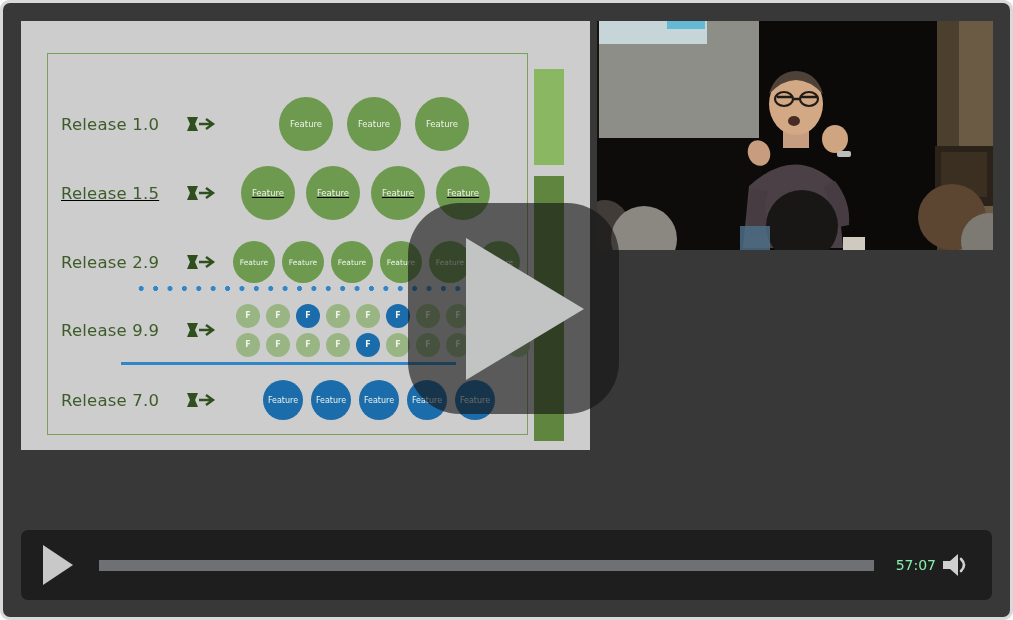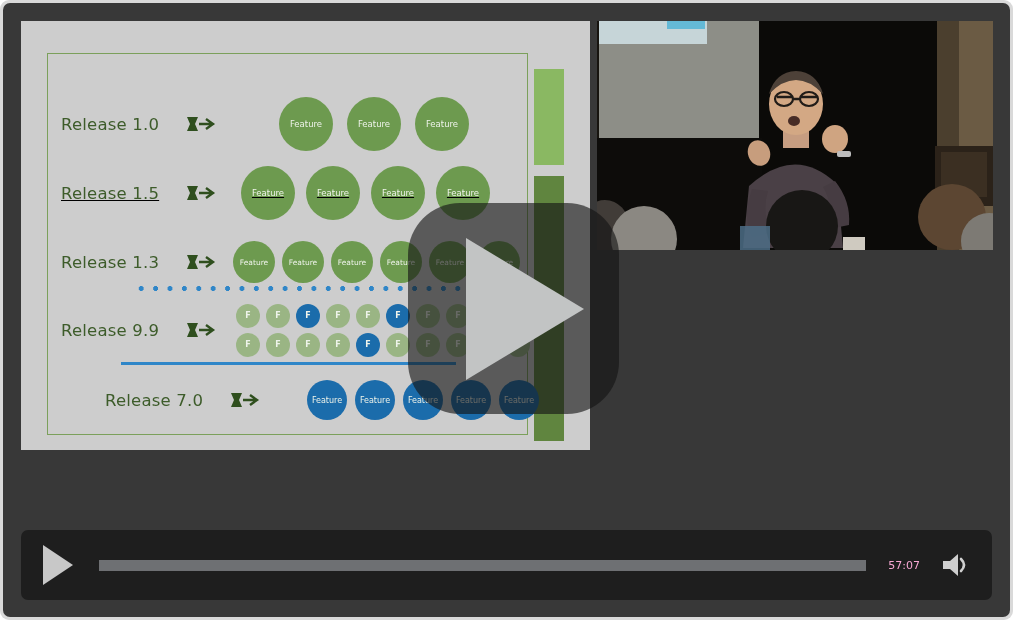--- a/index.html
+++ b/index.html
@@ -95,21 +95,21 @@
   .sz-lg { width: 54px; height: 54px; font-size: 8.5px; }
   .sz-md { width: 42px; height: 42px; font-size: 7.5px; }
   .sz-sm { width: 40px; height: 40px; font-size: 8px;   }
   .sz-xs { width: 24px; height: 24px; font-size: 8px; font-weight: bold; }
 
   
   #row-r10 { top: 74px;  }
   #row-r15 { top: 143px; text-decoration: underline; }
   #row-r20 { top: 212px; }
   #row-r60 { top: 278px; height: 62px; }
-  #row-r70 { top: 350px; margin-left: 44px; }
+  #row-r70 { top: 350px; }
 
   #row-r10 .feature-group { gap: 14px; margin-left: 58px; }
   #row-r15 .feature-group { gap: 11px; margin-left: 20px; }
   #row-r20 .feature-group { gap: 7px;  margin-left: 12px; }
   #row-r70 .feature-group { gap: 8px;  margin-left: 42px; }
 
   
   #row-r60 .stack { display: flex; flex-direction: column; gap: 5px; margin-left: 15px; }
   #row-r60 .stack-line { display: flex; gap: 6px; }
 
@@ -177,25 +177,25 @@
     cursor: pointer;
   }
   #progress-track {
     flex: 1;
     height: 11px;
     margin: 0 22px 0 26px;
     background: #6e7073;
     cursor: pointer;
   }
   #time-display {
-    color: #f9a8d4;
-    font-size: 11px;
+    color: #86efac;
+    font-size: 14px;
     font-family: "DejaVu Sans", sans-serif;
     flex: none;
-    margin-right: 20px;
+    margin-right: 4px;
     white-space: nowrap;
   }
   #volume-button {
     width: 32px; height: 30px;
     flex: none;
     cursor: pointer;
     display: flex; align-items: center; justify-content: center;
   }
 </style>
 </head>
@@ -236,21 +236,21 @@
         </div>
         <div class="feature-group">
           <div class="circ green sz-lg">Feature</div>
           <div class="circ green sz-lg">Feature</div>
           <div class="circ green sz-lg">Feature</div>
           <div class="circ green sz-lg">Feature</div>
         </div>
       </div>
 
       <div class="release-row" id="row-r20">
-        <div class="release-label">Release 1.3</div>
+        <div class="release-label">Release 2.9</div>
         <div class="arrow-icon">
           <svg width="30" height="18" viewBox="0 0 30 18" aria-hidden="true">
             <path d="M1 2 L12 2 L9 9 L12 16 L1 16 L4 9 Z" fill="#2f4f1e"></path>
             <path d="M13 9 L25 9 M20 4 L27 9 L20 14" stroke="#2f4f1e" stroke-width="2.4" fill="none"></path>
           </svg>
         </div>
         <div class="feature-group">
           <div class="circ green sz-md">Feature</div>
           <div class="circ green sz-md">Feature</div>
           <div class="circ green sz-md">Feature</div>

